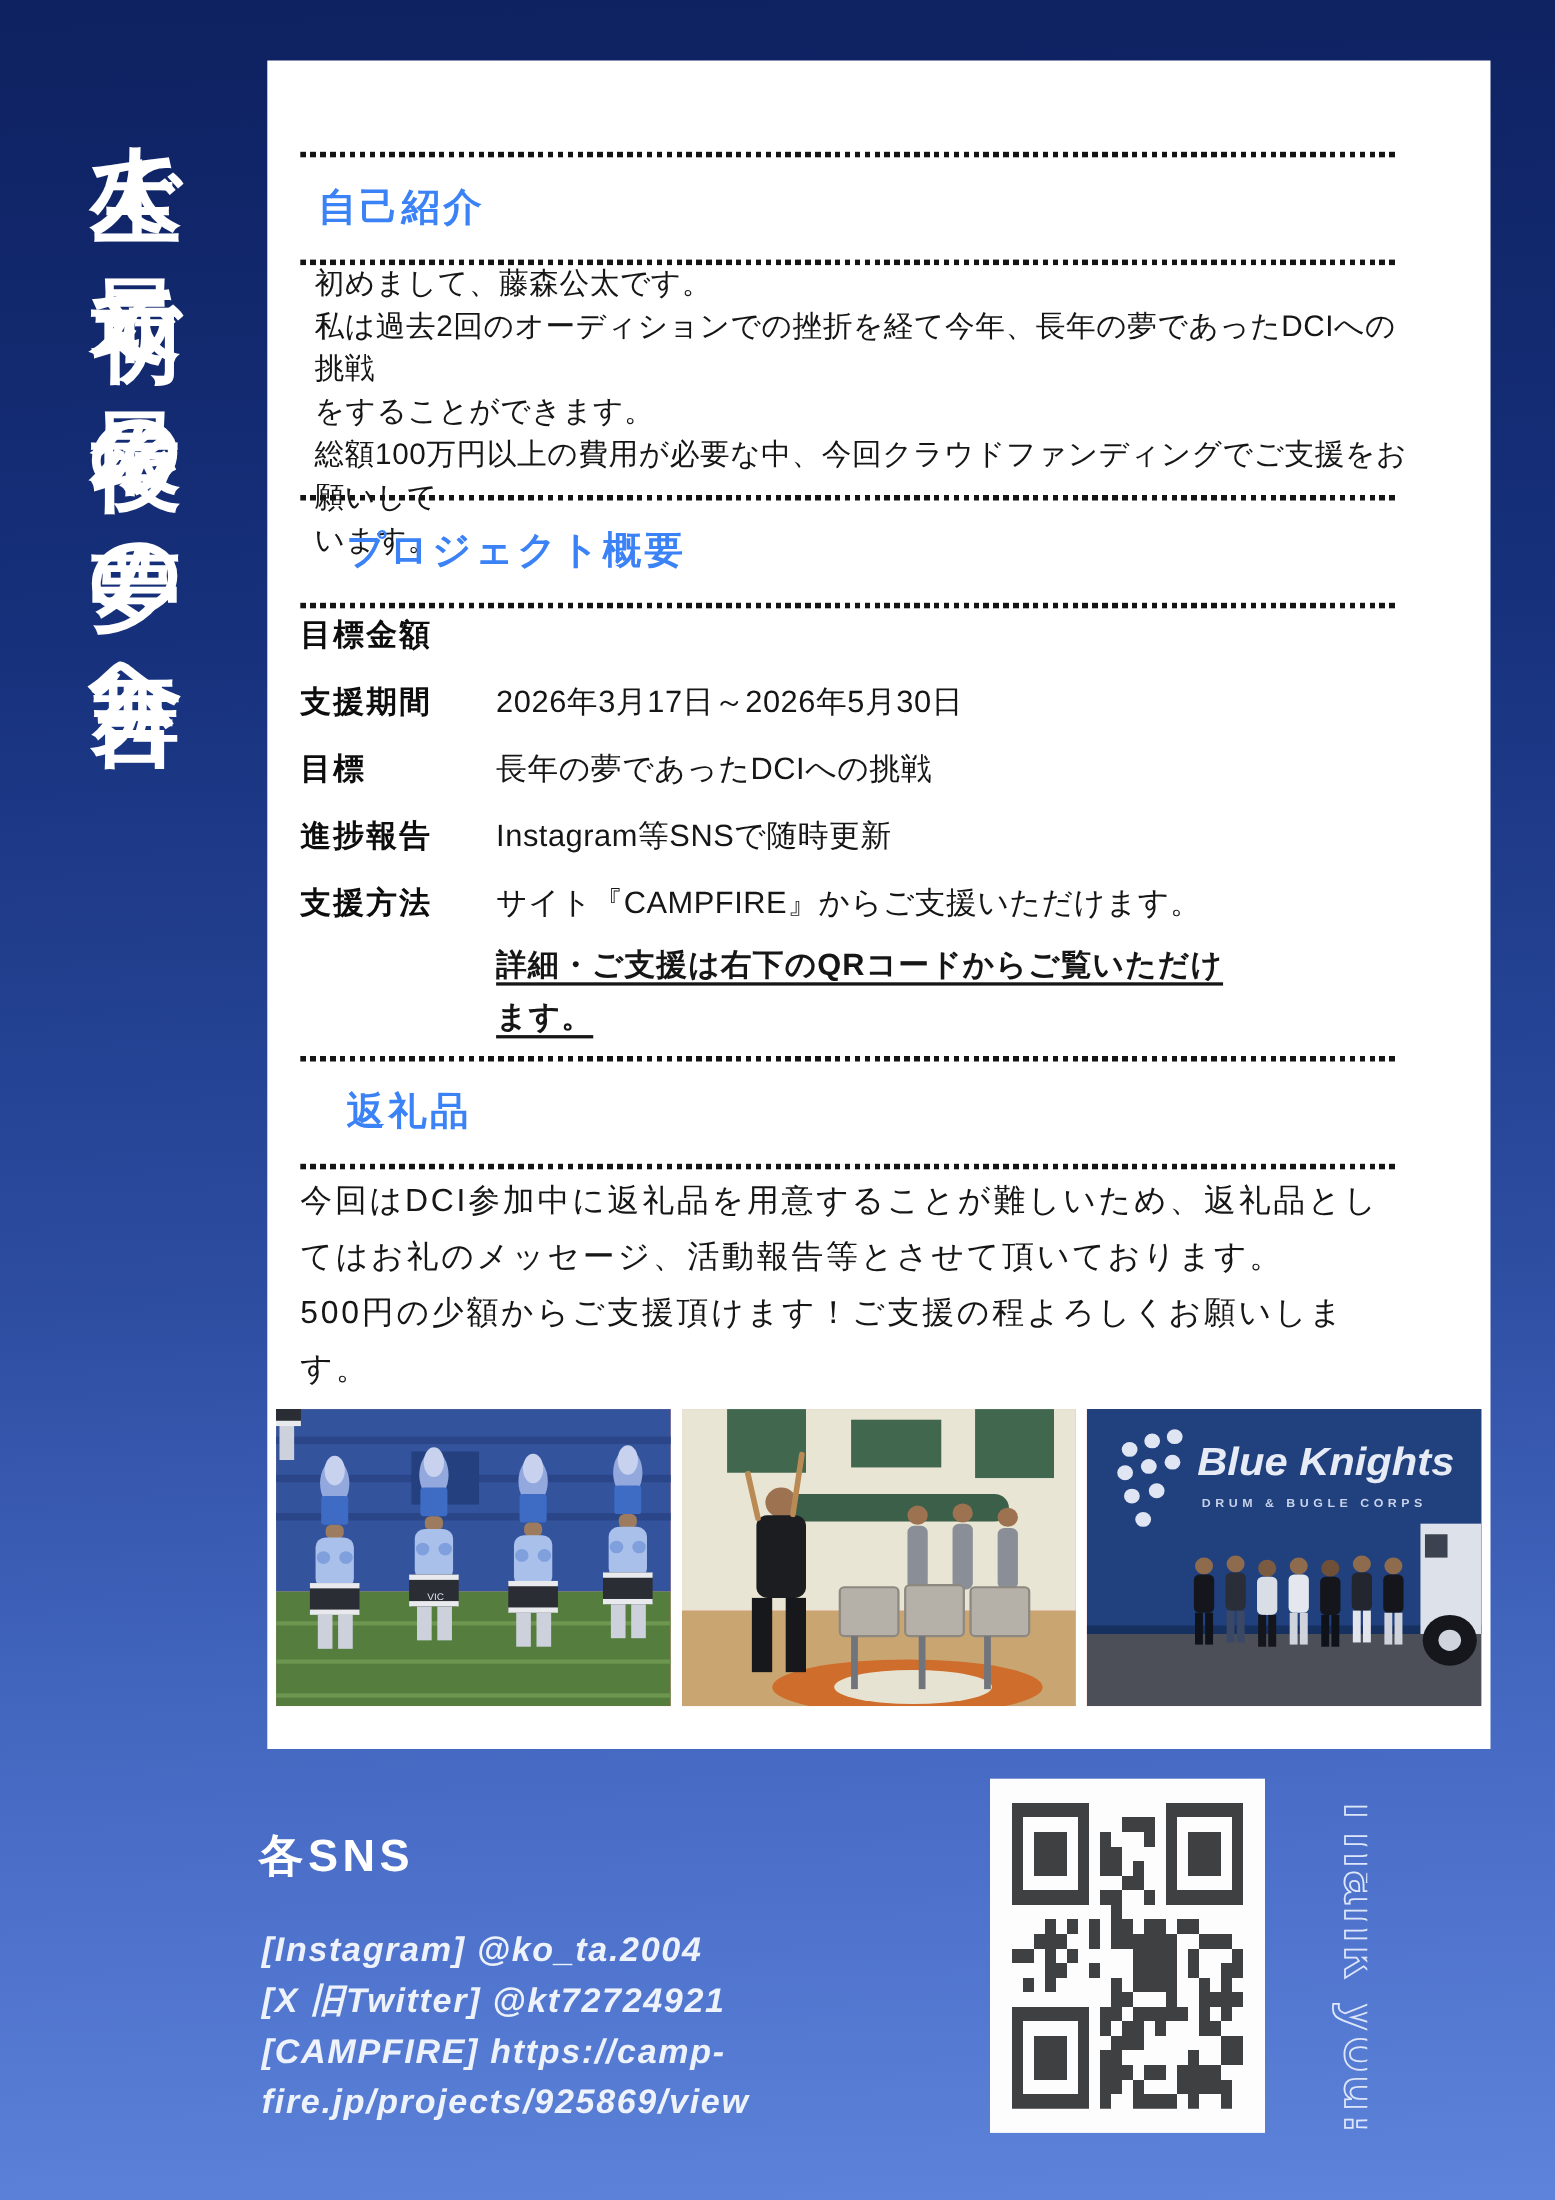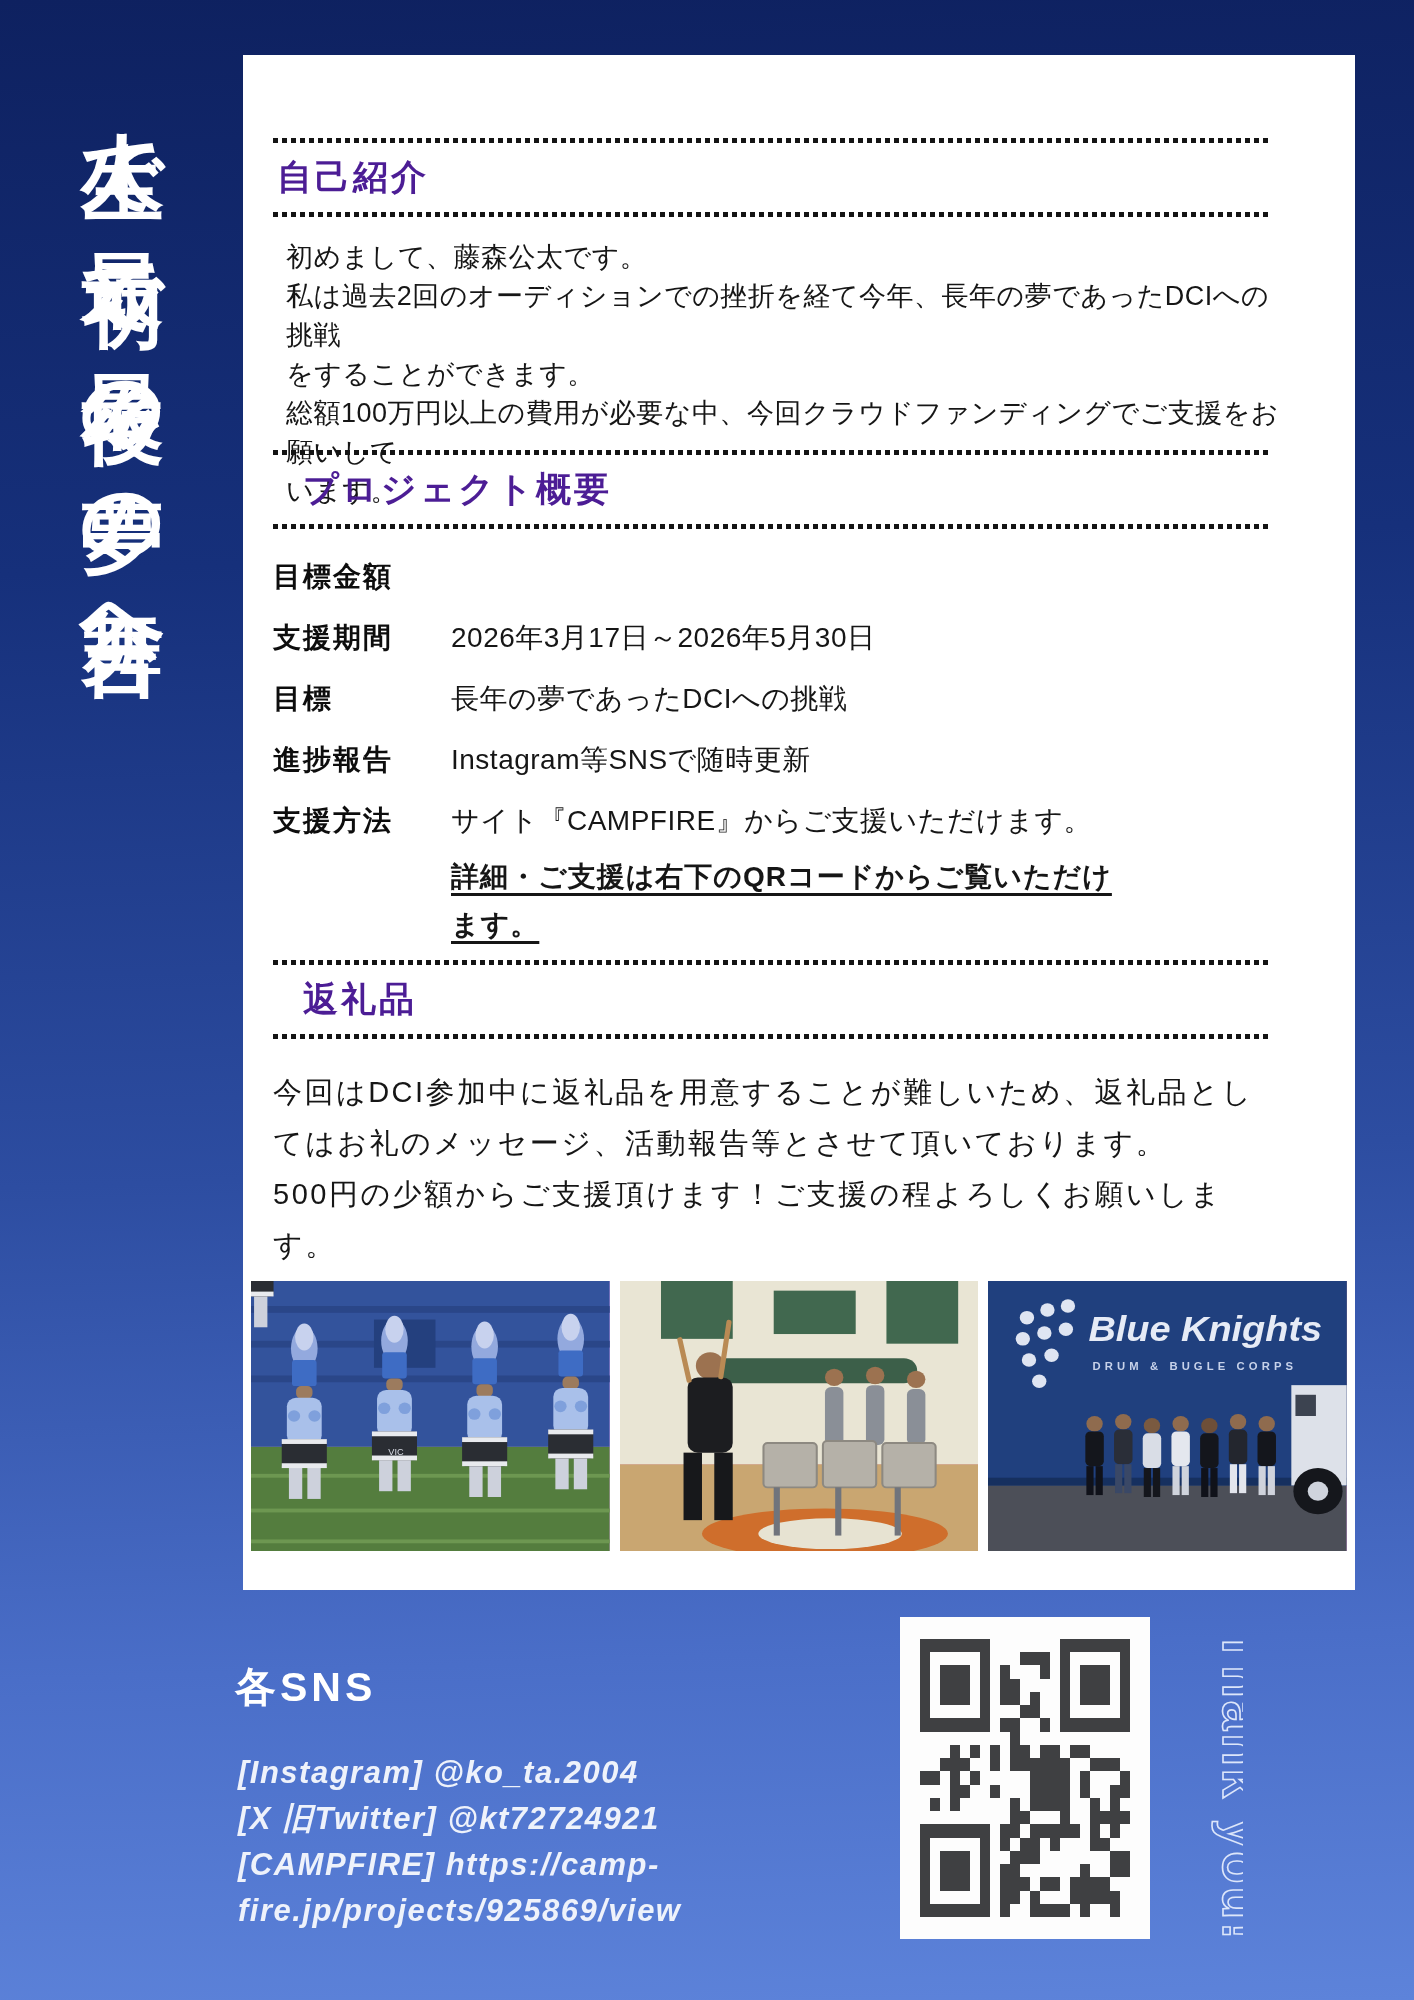--- a/index.html
+++ b/index.html
@@ -13,36 +13,36 @@
   .side-title{
     position:absolute;left:28px;top:68px;height:1300px;
     writing-mode:vertical-rl;text-orientation:upright;
     color:#ffffff;font-size:82px;font-weight:900;letter-spacing:9px;line-height:190px;
     text-align:left;
   }
   
   .card{position:absolute;left:243px;top:55px;width:1112px;height:1535px;background:#ffffff;}
   .dots{height:5px;background:repeating-linear-gradient(90deg,#141414 0 5px,transparent 5px 9px);}
   .sec-head{position:absolute;left:30px;width:998px;}
-  .sec-head h2{margin:0;padding:12px 0 13px 4px;font-size:35px;font-weight:800;letter-spacing:3px;color:#4c1d95;line-height:1.25;}
+  .sec-head h2{margin:12px;padding:12px 0 13px 4px;font-size:35px;font-weight:800;letter-spacing:3px;color:#3b82f6;line-height:1.25;}
   .sec-head.indent h2{padding-left:30px;}
   #head-intro{top:83px;}
   #head-overview{top:395px;}
   #head-rewards{top:905px;}
   #intro-text{position:absolute;left:30px;top:183px;width:998px;font-size:27px;line-height:39px;letter-spacing:.5px;margin-left:13px;}
   #overview-table{position:absolute;left:30px;top:505px;width:998px;}
   .row{display:flex;margin-bottom:27px;align-items:flex-start;}
   .row .lab{width:178px;flex-shrink:0;font-weight:800;font-size:28px;letter-spacing:2px;color:#0d0d0d;line-height:34px;}
   .row .val{font-size:28px;line-height:34px;letter-spacing:.5px;}
   .alert{color:#b03434;font-weight:800;}
   .emph{font-weight:800;text-decoration:underline;text-decoration-thickness:3px;text-underline-offset:7px;margin-top:15px;line-height:48px;letter-spacing:1px;}
   #rewards-text{position:absolute;left:30px;top:1012px;width:1000px;font-size:29px;line-height:51px;letter-spacing:2.5px;}
   
   #photo-row{position:absolute;left:8px;top:1226px;width:1096px;height:270px;display:flex;gap:10px;}
-  .photo{flex:1;overflow:hidden;background:#f0abfc;}
+  .photo{flex:1;overflow:hidden;background:#fca5a5;}
   .photo svg{display:block;width:100%;height:100%;}
   
   #sns-h{position:absolute;left:235px;top:1660px;font-size:41px;font-weight:800;color:#ffffff;letter-spacing:4px;}
   #sns-list{position:absolute;left:238px;top:1750px;font-size:31px;line-height:46px;color:#eef2fb;letter-spacing:1.5px;font-weight:600;font-style:italic;}
   #qr-card{position:absolute;left:900px;top:1617px;width:250px;height:322px;background:#fdfdfd;box-sizing:border-box;padding:22px 20px;}
   #qr-card svg{display:block;width:100%;height:100%;}
   #thankyou{position:absolute;left:1163px;top:1626px;width:80px;height:340px;}
 </style>
 </head>
 <body>

